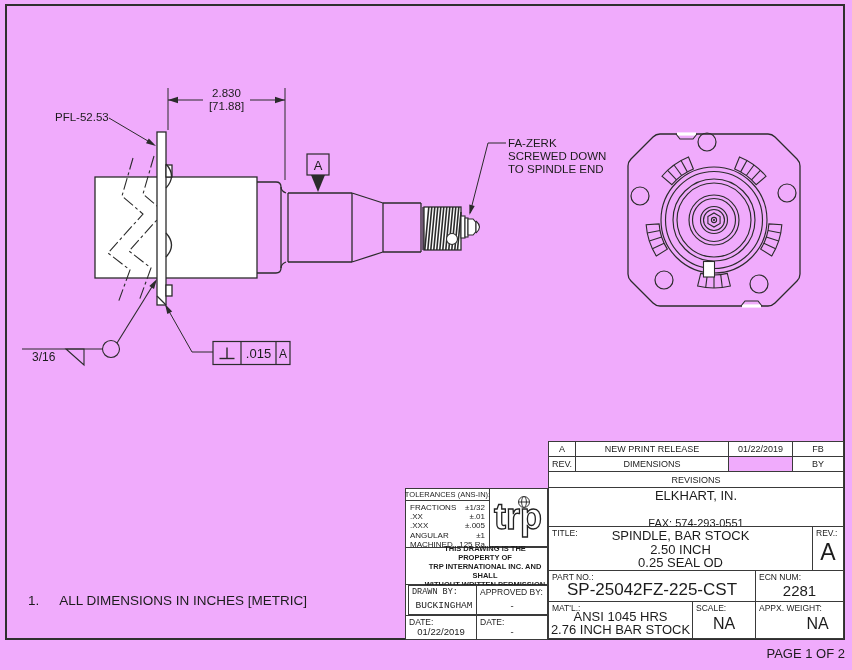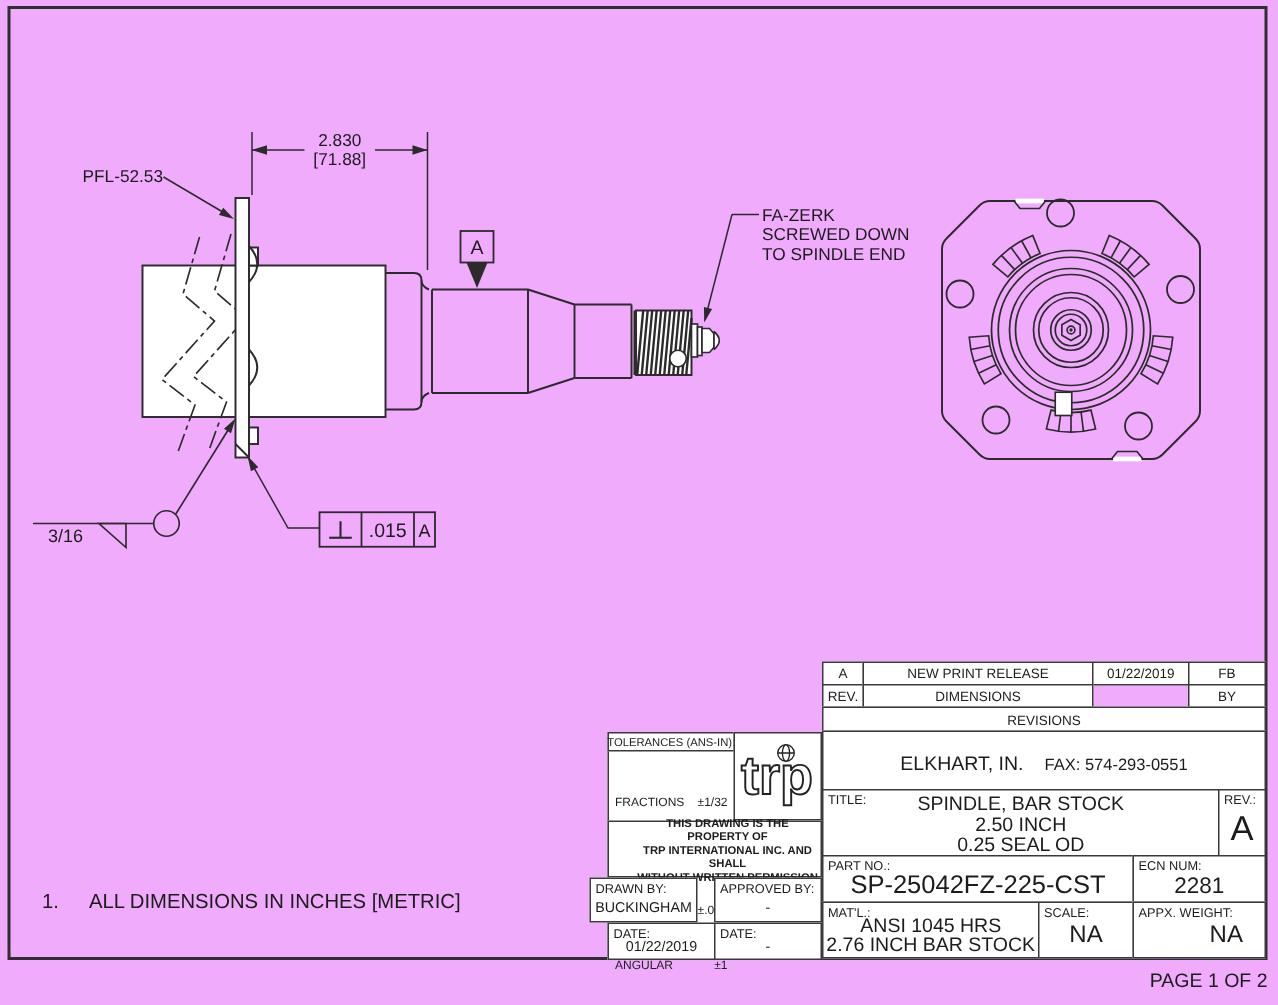--- a/index.html
+++ b/index.html
@@ -20,22 +20,22 @@
   .f15{font-size:15px;}
   .f16{font-size:16px;}
   .f17{font-size:17px;}
   .f23{font-size:23px;}
   .lh135{line-height:13.5px;}
   .lh9{line-height:9px;}
   .bold{font-weight:bold;padding-left:17px;}
   .pt8{padding-top:8px;}
   .pt10{padding-top:10px;}
   .company{font-size:17.5px;letter-spacing:.3px;}
-  .cityline{display:flex;align-items:flex-end;gap:14px;margin-top:3px;}
-  .trow{display:flex;justify-content:space-between;width:100%;padding:0 4px;box-sizing:border-box;font-size:8px;line-height:9.2px;margin-top:27px;}
+  .cityline{display:flex;align-items:center;gap:14px;margin-top:3px;flex-direction:column;}
+  .trow{display:flex;justify-content:space-between;width:100%;padding:0 4px;box-sizing:border-box;font-size:8px;line-height:9.2px;}
   .notes{position:absolute;left:28px;top:584px;}
   .noteitem{display:flex;margin-top:9px;}
   .pagelabel{position:absolute;right:7px;top:646px;font-size:13px;}
 </style>
 </head>
 <body>
 
 <div class="sheet">
   <div class="border"></div>
 
@@ -295,21 +295,21 @@
           <ellipse cx="34" cy="13" rx="2.4" ry="5.5"></ellipse>
           <line x1="28.5" y1="13" x2="39.5" y2="13"></line>
         </g>
       </svg>
     </div>
     <div class="c col bold" style="left:405px;top:547px;width:143px;height:38px;">
       <div class="f75 lh9">THIS DRAWING IS THE PROPERTY OF</div>
       <div class="f75 lh9">TRP INTERNATIONAL INC. AND SHALL</div>
       <div class="f75 lh9">WITHOUT WRITTEN PERMISSION</div>
     </div>
-    <div class="c" style="left:393px;top:585px;width:72px;height:30px;">
+    <div class="c" style="left:408px;top:585px;width:72px;height:30px;font-family:Liberation Mono, monospace;">
       <span class="lbl">DRAWN BY:</span>
       <span class="f95 pt10">BUCKINGHAM</span>
     </div>
     <div class="c" style="left:476px;top:585px;width:72px;height:30px;">
       <span class="lbl">APPROVED BY:</span>
       <span class="f95 pt10">-</span>
     </div>
     <div class="c" style="left:405px;top:615px;width:72px;height:25px;">
       <span class="lbl">DATE:</span>
       <span class="f95 pt8">01/22/2019</span>

